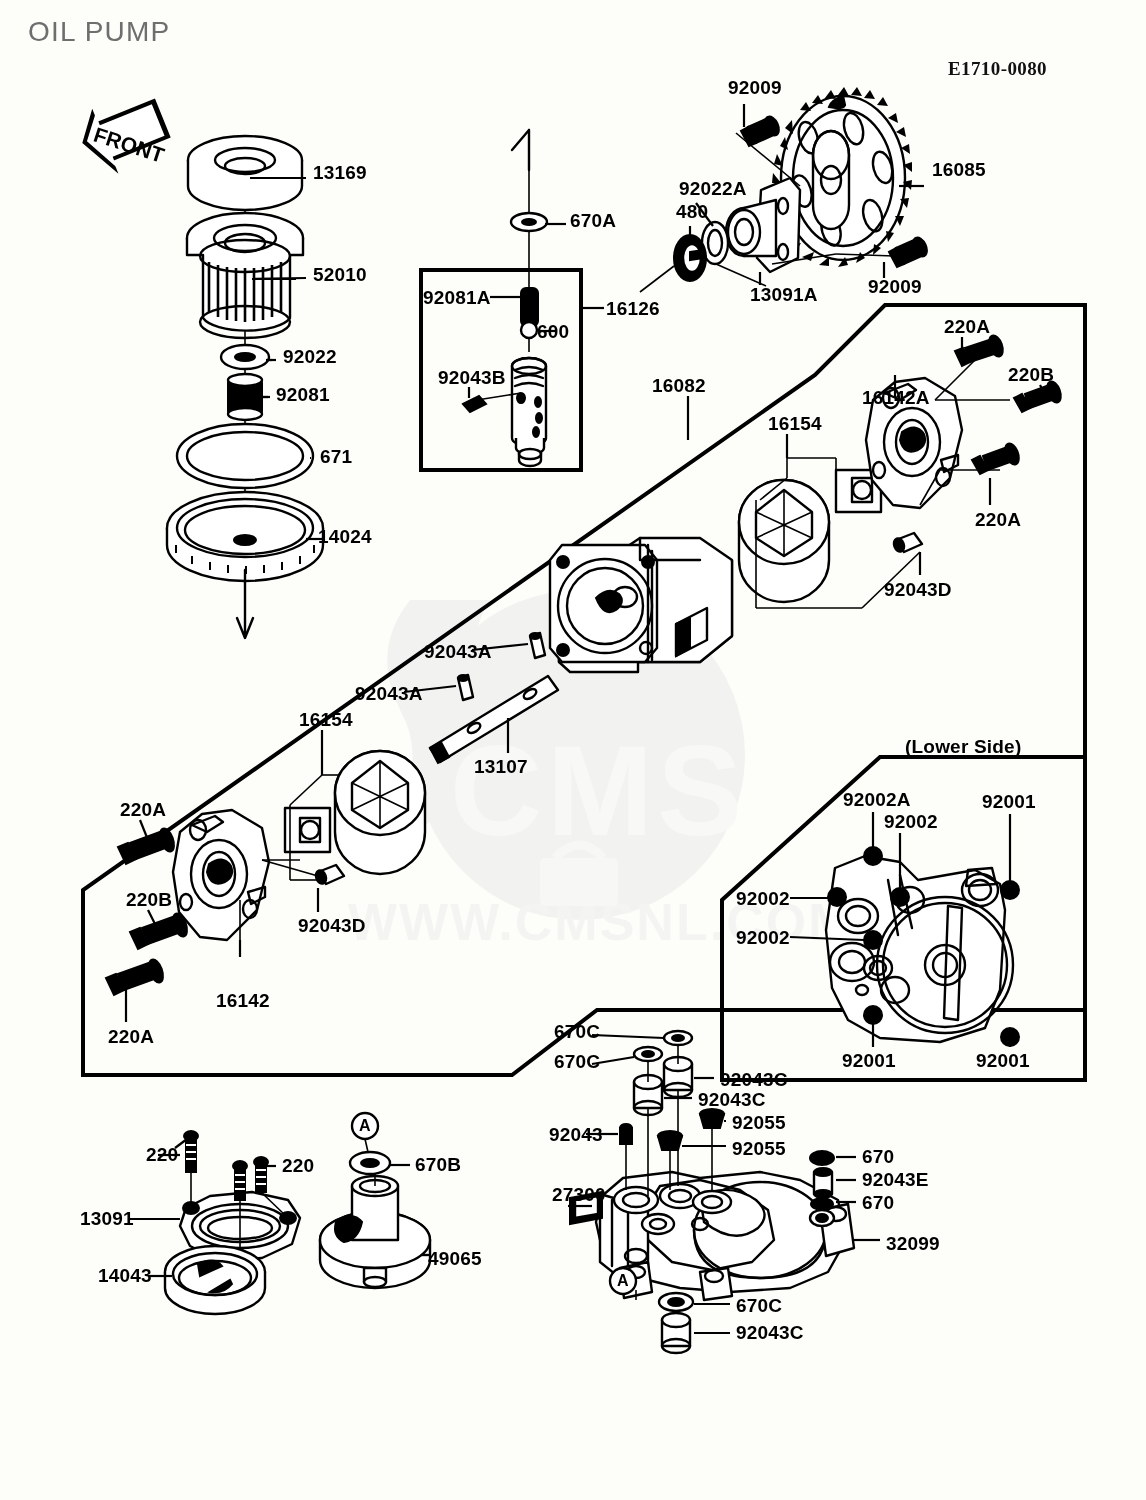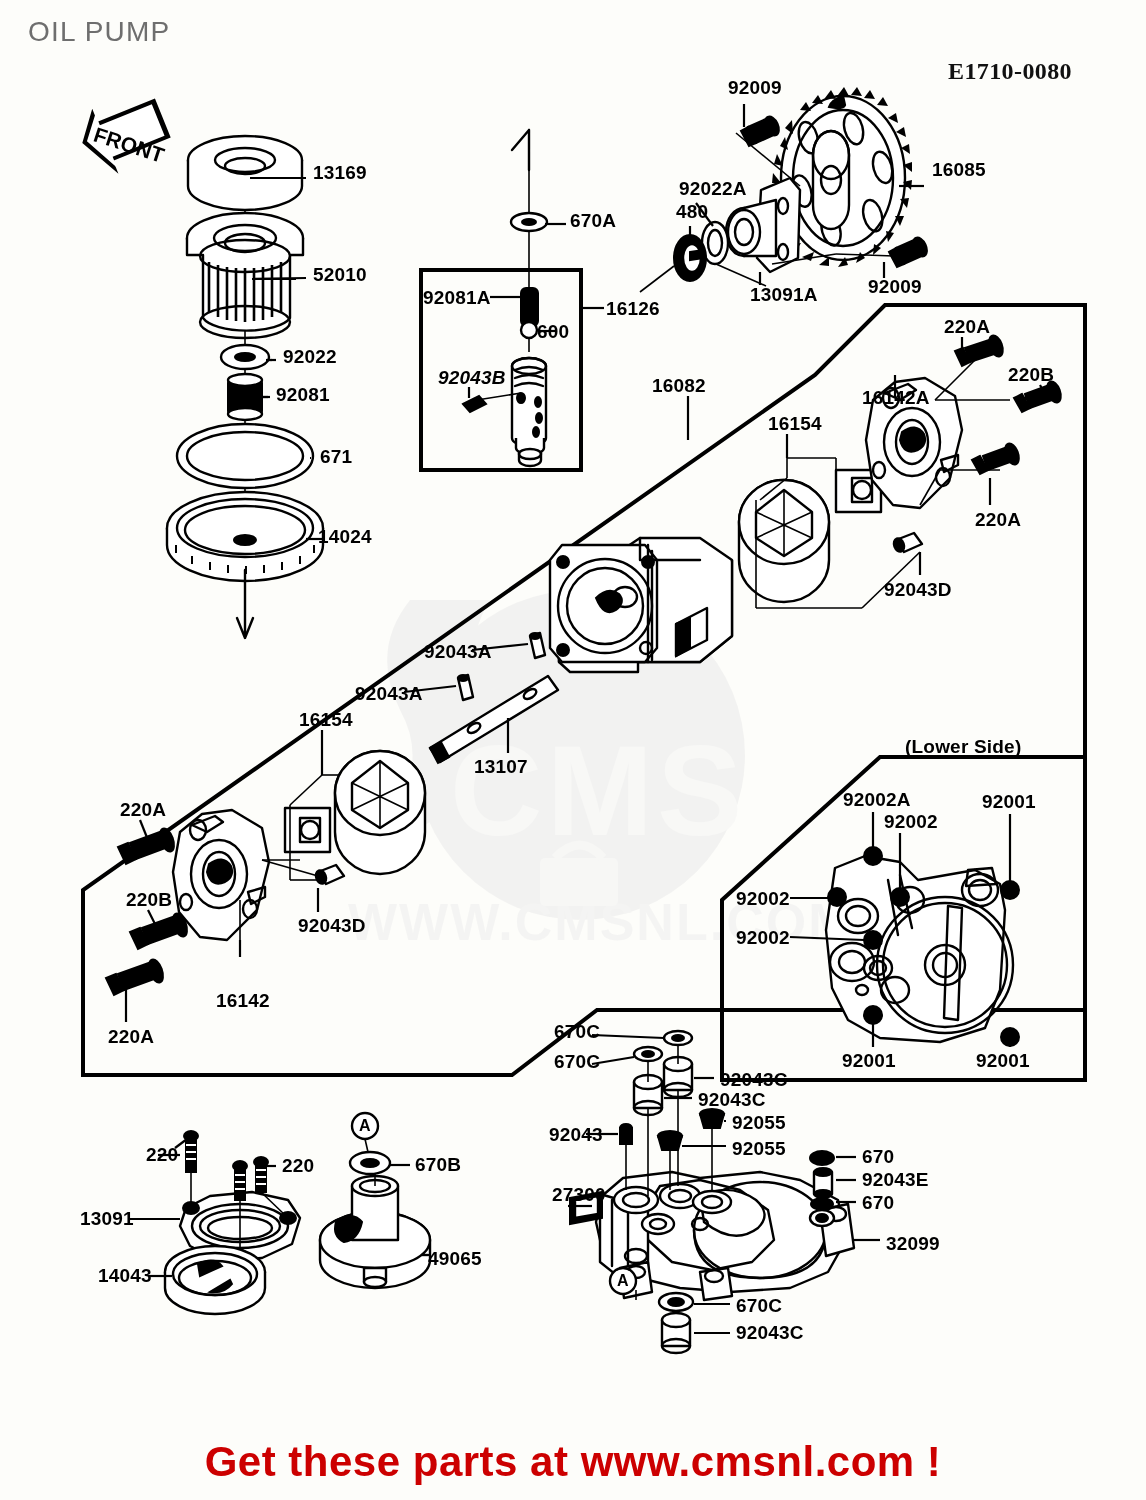--- a/index.html
+++ b/index.html
@@ -22,21 +22,21 @@
     line-height:1;
   }
   #title{
     position:absolute;left:28px;top:16px;
     font-size:28px;color:#6e6e6e;font-weight:normal;
     letter-spacing:1.2px;
   }
   #refno{
     position:absolute;left:948px;top:58px;
     font-family:"Liberation Serif", serif;
-    font-weight:bold;font-size:24px;color:#111;letter-spacing:0.4px;text-align:right;
+    font-weight:bold;font-size:19px;color:#111;letter-spacing:0.4px;text-align:right;
   }
   #banner{
     position:absolute;left:0;right:0;top:1438px;
     text-align:center;
     color:#cc0000;
     font-size:42px;
     font-weight:bold;
     letter-spacing:0.5px;
   }
   #frontarrow{
@@ -754,21 +754,21 @@
   <div class="lbl" style="left:313px;top:163px;">13169</div>
   <div class="lbl" style="left:313px;top:265px;">52010</div>
   <div class="lbl" style="left:283px;top:347px;">92022</div>
   <div class="lbl" style="left:276px;top:385px;">92081</div>
   <div class="lbl" style="left:320px;top:447px;">671</div>
   <div class="lbl" style="left:318px;top:527px;">14024</div>
 
   <div class="lbl" style="left:570px;top:211px;">670A</div>
   <div class="lbl" style="left:423px;top:288px;">92081A</div>
   <div class="lbl" style="left:537px;top:322px;">600</div>
-  <div class="lbl" style="left:438px;top:368px;font-style:italic;">92043B</div>
+  <div class="lbl" style="left:438px;top:368px;">92043B</div>
   <div class="lbl" style="left:606px;top:299px;">16126</div>
 
   <div class="lbl" style="left:728px;top:78px;">92009</div>
   <div class="lbl" style="left:932px;top:160px;">16085</div>
   <div class="lbl" style="left:679px;top:179px;">92022A</div>
   <div class="lbl" style="left:676px;top:202px;">480</div>
   <div class="lbl" style="left:750px;top:285px;">13091A</div>
   <div class="lbl" style="left:868px;top:277px;">92009</div>
 
   <div class="lbl" style="left:652px;top:376px;">16082</div>
@@ -816,15 +816,14 @@
   <div class="lbl" style="left:146px;top:1145px;">220</div>
   <div class="lbl" style="left:282px;top:1156px;">220</div>
   <div class="lbl" style="left:80px;top:1209px;">13091</div>
   <div class="lbl" style="left:98px;top:1266px;">14043</div>
   <div class="lbl" style="left:415px;top:1155px;">670B</div>
   <div class="lbl" style="left:428px;top:1249px;">49065</div>
 
   <div class="lbl" style="left:359px;top:1118px;font-size:16px;">A</div>
   <div class="lbl" style="left:617px;top:1273px;font-size:16px;">A</div>
 
-  <div id="banner">Get these parts at www.cmsnl.com !</div>
 
 </div>
 
 </body></html>

